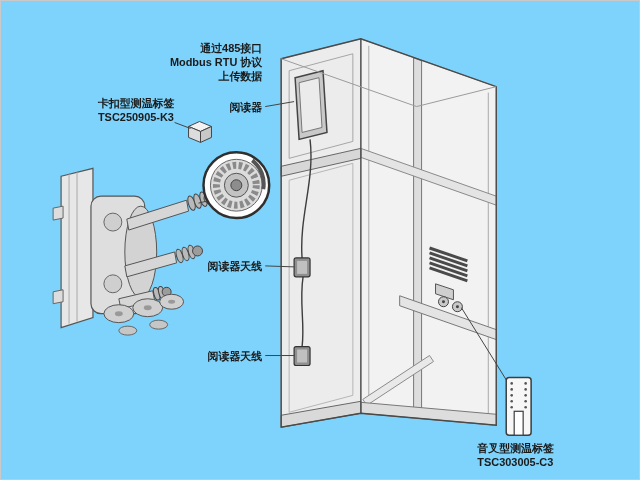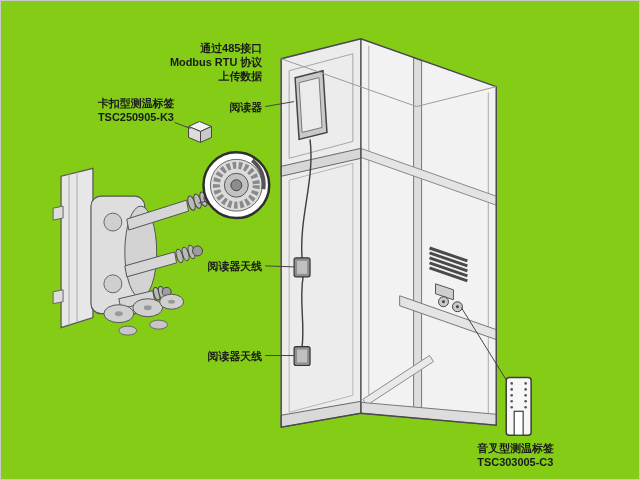--- a/index.html
+++ b/index.html
@@ -1,17 +1,17 @@
 <!DOCTYPE html>
 <html><head>
 <meta charset="utf-8">
 <style>
   html,body{margin:0;padding:0;background:#ffffff;}
   body{font-family:"Liberation Sans", sans-serif;}
-  .stage{position:relative;width:640px;height:480px;background:#84cc16;border:1px solid #c9c9c9;box-sizing:border-box;overflow:hidden;}
+  .stage{position:relative;width:640px;height:480px;background:#7dd3fc;border:1px solid #c9c9c9;box-sizing:border-box;overflow:hidden;}
   svg{position:absolute;left:0;top:0;width:100%;height:100%;}
   text{font-family:"Liberation Sans", sans-serif;font-size:11px;font-weight:bold;fill:#1a1a1a;}
   text.model{font-size:11px;}
 </style>
 </head>
 <body>
 
 <div class="stage">
 <svg viewBox="0 0 640 480">
 

